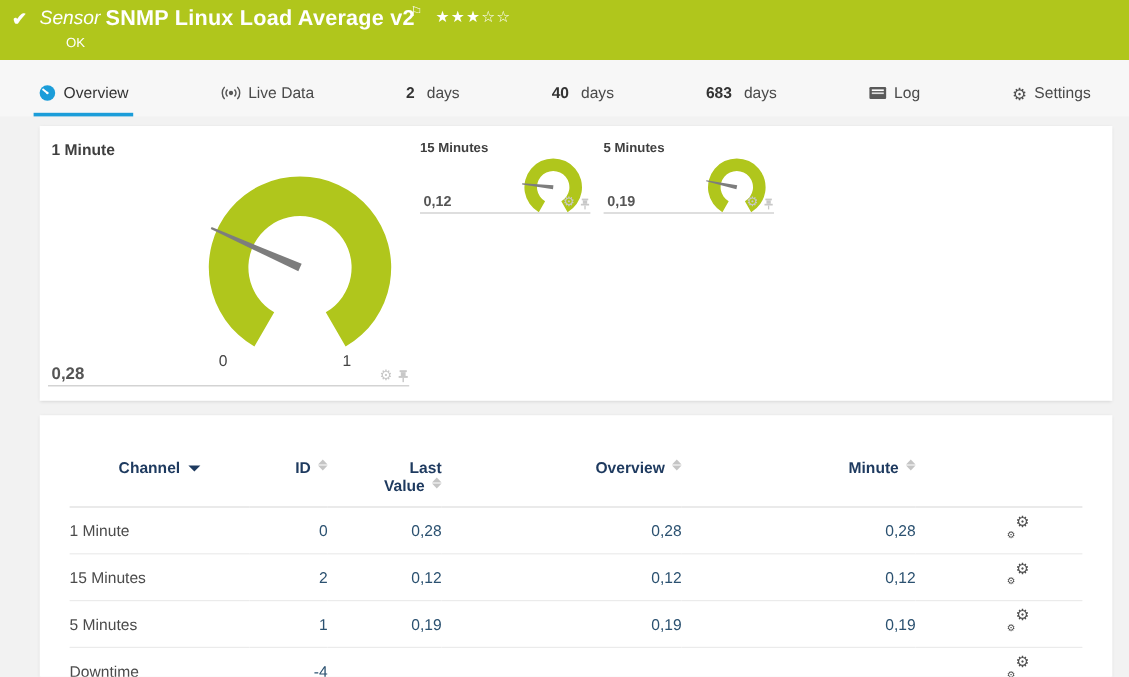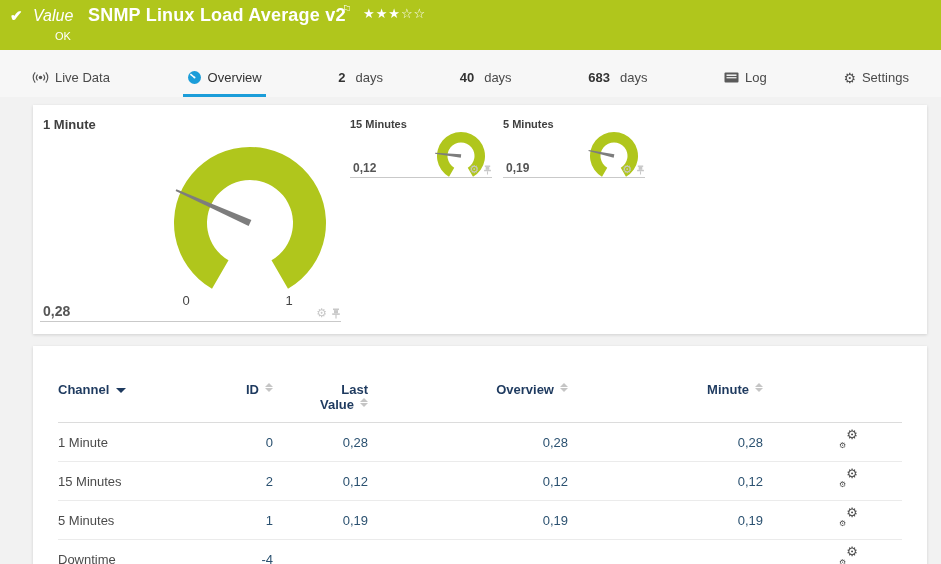--- a/index.html
+++ b/index.html
@@ -52,65 +52,65 @@
   .vrow.big .gval{font-size:14px}
   .vrow.m1 .gval,.vrow.m2 .gval{font-size:12px}
   .gicons{display:flex;align-items:flex-end;gap:4px;color:#c8c8c8}
   .gicons .gear{font-size:12px;line-height:1;cursor:pointer}
   .gicons svg{cursor:pointer}
 
   
   table.ch{margin:30px 0 0 25px;width:844px;border-collapse:collapse;table-layout:fixed}
   .ch th{font-size:13px;font-weight:bold;color:#1e3a5f;text-align:right;vertical-align:top;
     padding:6px 0 10px;border-bottom:1px solid #dcdcdc;cursor:pointer}
-  .ch th.c1{text-align:left}
+  .ch th.c1{text-align:center}
   .ch td{font-size:13px;text-align:right;padding:10px 0;border-bottom:1px solid #ebebeb;color:#2b5170}
   .ch td.c1{text-align:left;color:#4b4b4b}
   .ch td.act,.ch th.act{text-align:right;padding-right:44px}
   .narrow{display:inline-block;width:58px;text-align:right}
   .sort{display:inline-block;width:9px;margin-left:5px;vertical-align:1px}
   .sort i{display:block;width:0;height:0;border-left:4px solid transparent;border-right:4px solid transparent;margin:1px auto}
   .sort .up{border-bottom:4px solid #c5c5c5}
   .sort .dn{border-top:4px solid #c5c5c5}
   .sorteddn{display:inline-block;width:0;height:0;border-left:5px solid transparent;
     border-right:5px solid transparent;border-top:5px solid #1e3a5f;margin-left:7px;vertical-align:1px}
   .gears{position:relative;display:inline-block;width:19px;height:15px;cursor:pointer}
   .gears .g1{position:absolute;right:0;top:-5px;font-size:13px;color:#4f4f4f;line-height:1}
   .gears .g2{position:absolute;left:0;bottom:-2px;font-size:8px;color:#4f4f4f;line-height:1}
 </style>
 </head>
 <body>
 
 <div class="hdr">
   <span class="check">✔</span>
-  <span class="kind">Value</span>
+  <span class="kind">Sensor</span>
   <span class="title">SNMP Linux Load Average v2</span>
   <span class="flag">⚐</span>
   <span class="stars"><span id="stars">★★★☆☆</span></span>
   <span class="ok">OK</span>
 </div>
 
 <div class="tabs">
+  <div class="tab active">
+    <svg width="15" height="15" viewBox="0 0 15 15">
+      <circle cx="7.5" cy="7.5" r="6.5" fill="#1b9dd9"></circle>
+      <line x1="7.5" y1="7.5" x2="3.4" y2="4.2" stroke="#fff" stroke-width="1.6"></line>
+      <circle cx="7.5" cy="7.5" r="1" fill="#fff"></circle>
+    </svg>
+    <span>Overview</span>
+  </div>
   <div class="tab">
     <svg width="17" height="13" viewBox="0 0 17 13">
       <circle cx="8.5" cy="6.5" r="1.8" fill="#555"></circle>
       <path d="M5.6 3.6 A4.4 4.4 0 0 0 5.6 9.4" fill="none" stroke="#555" stroke-width="1.2"></path>
       <path d="M3.2 1.4 A7.6 7.6 0 0 0 3.2 11.6" fill="none" stroke="#555" stroke-width="1.2"></path>
       <path d="M11.4 3.6 A4.4 4.4 0 0 1 11.4 9.4" fill="none" stroke="#555" stroke-width="1.2"></path>
       <path d="M13.8 1.4 A7.6 7.6 0 0 1 13.8 11.6" fill="none" stroke="#555" stroke-width="1.2"></path>
     </svg>
     <span>Live Data</span>
-  </div>
-  <div class="tab active">
-    <svg width="15" height="15" viewBox="0 0 15 15">
-      <circle cx="7.5" cy="7.5" r="6.5" fill="#1b9dd9"></circle>
-      <line x1="7.5" y1="7.5" x2="3.4" y2="4.2" stroke="#fff" stroke-width="1.6"></line>
-      <circle cx="7.5" cy="7.5" r="1" fill="#fff"></circle>
-    </svg>
-    <span>Overview</span>
   </div>
   <div class="tab">
     <span class="tstrong">2</span>
       <span>days</span>
   </div>
   <div class="tab">
     <span class="tstrong">40</span>
       <span>days</span>
   </div>
   <div class="tab">

